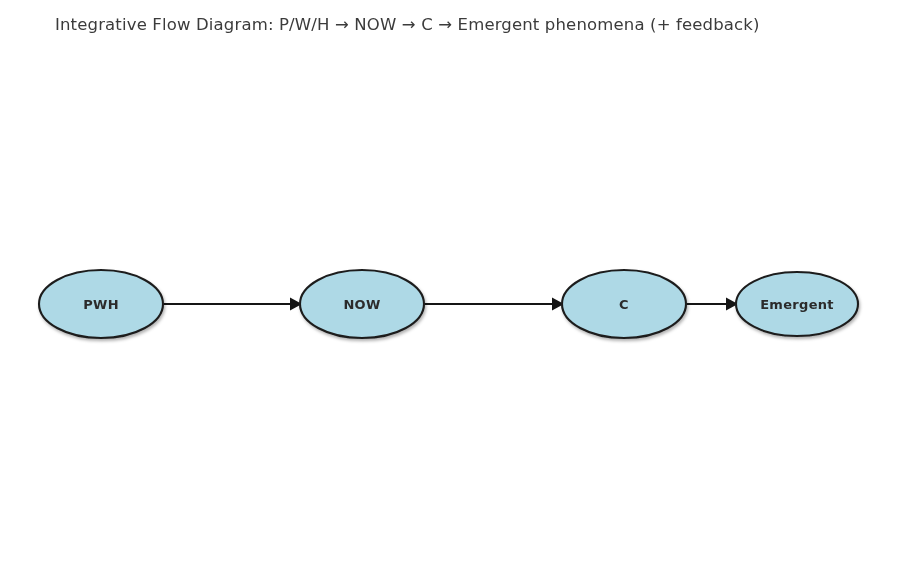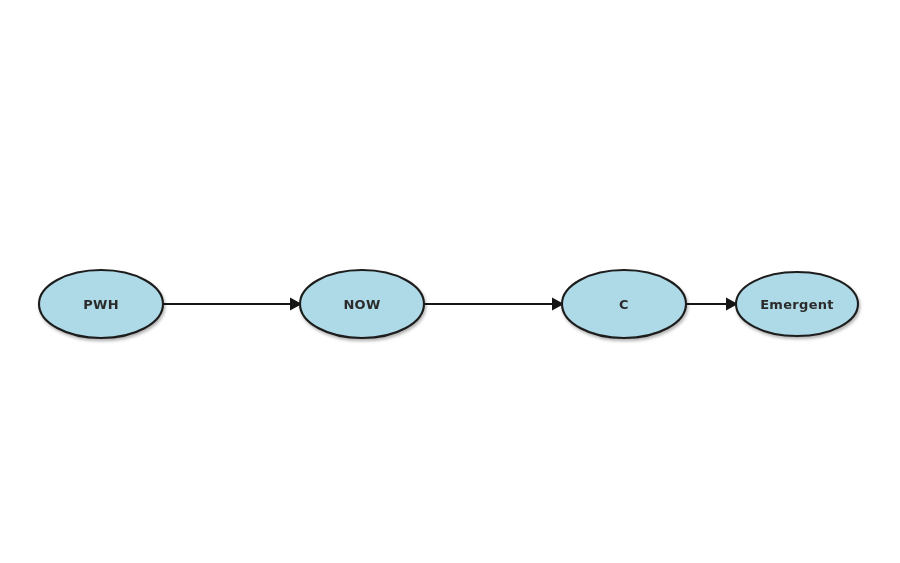--- a/index.html
+++ b/index.html
@@ -61,20 +61,21 @@
   .edge-head {
     fill: #151515;
     stroke: none;
   }
 </style>
 </head>
 <body>
 
 <div id="canvas">
 
+  <div id="diagram-title">Integrative Flow Diagram: P/W/H → NOW → C → Emergent phenomena (+ feedback)</div>
 
   <svg id="flow-svg" viewBox="0 0 900 563" xmlns="http://www.w3.org/2000/svg">
 
     <defs>
       <filter id="node-shadow" x="-30%" y="-30%" width="160%" height="190%">
         <feDropShadow dx="1.2" dy="2.2" stdDeviation="1.6" flood-color="#000000" flood-opacity="0.30"></feDropShadow>
       </filter>
     </defs>
 
     <g>

